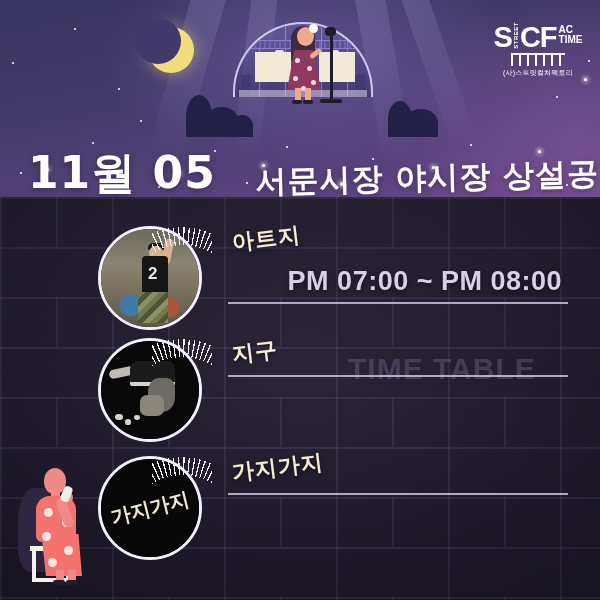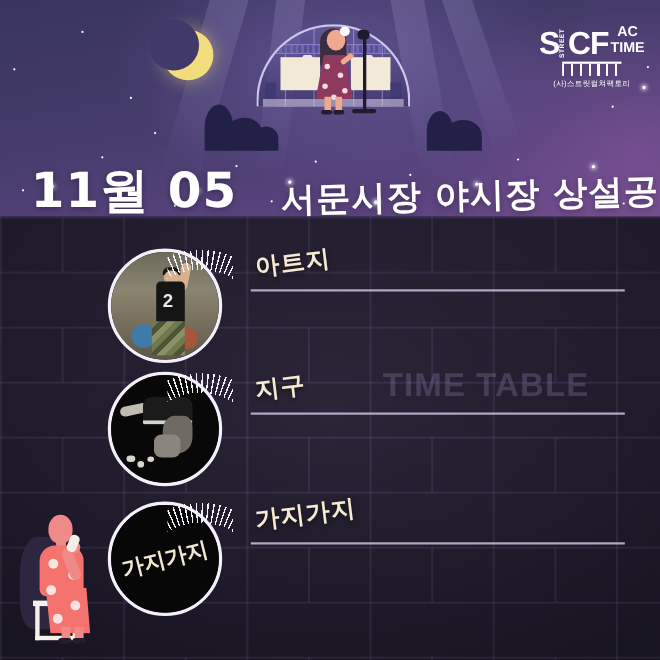--- a/index.html
+++ b/index.html
@@ -87,21 +87,21 @@
   .mic-head{position:absolute;left:325px;top:27px;width:11px;height:9px;background:#1f1a2c;border-radius:4px;}
   .mic-base{position:absolute;left:320px;top:99px;width:22px;height:4px;background:#1f1a2c;border-radius:2px;}
 
   
   .logo{position:absolute;right:14px;top:22px;width:96px;text-align:center;color:#fff;}
   .logo-main{display:flex;align-items:flex-end;justify-content:center;line-height:1;}
   .logo-s{font-size:29px;font-weight:bold;letter-spacing:-1px;}
   .logo-street{font-size:6px;font-weight:bold;letter-spacing:.5px;
     writing-mode:vertical-rl;transform:rotate(180deg);margin:0 1px 3px 1px;}
   .logo-cf{font-size:29px;font-weight:bold;letter-spacing:-1px;}
-  .logo-ac{font-size:13px;font-weight:bold;line-height:1.05;text-align:center;margin:0 0 6px 2px;}
+  .logo-ac{font-size:10px;font-weight:bold;line-height:1.05;text-align:left;margin:0 0 6px 2px;}
   .logo-wave{margin:1px auto 0;width:54px;height:11px;
     background:repeating-linear-gradient(90deg,#fff 0 2px,transparent 2px 8px);
     border-top:2px solid #fff;}
   .logo-kr{font-size:7px;margin-top:2px;letter-spacing:.2px;}
 
   
   .title-row{position:absolute;left:28px;top:96px;display:flex;align-items:baseline;gap:14px;margin-top:48px;}
   .title-date{
     font-family:"DejaVu Sans",sans-serif;
     font-size:44px;font-weight:bold;color:#fff;letter-spacing:1px;
@@ -129,21 +129,21 @@
     background-image:linear-gradient(90deg,rgba(90,78,125,.30) 2px,transparent 2px);
     background-size:112px 100px;background-position:56px 50px;
     
     -webkit-mask-image:repeating-linear-gradient(180deg,#000 0 50px,transparent 50px 100px);
             mask-image:repeating-linear-gradient(180deg,#000 0 50px,transparent 50px 100px);
   }
   .wall-vignette{position:absolute;inset:0;
     background:radial-gradient(ellipse 480px 330px at 50% 45%,rgba(255,255,255,.035),rgba(0,0,0,.22) 85%);}
 
   .watermark{
-    position:absolute;left:348px;top:334px;
+    position:absolute;left:348px;top:352px;
     font-size:30px;font-weight:bold;letter-spacing:1px;
     color:rgba(150,140,185,.28);
     pointer-events:none;
   }
 
   
   .row{position:absolute;left:0;width:600px;height:110px;}
   .row.r1{top:222px;}
   .row.r2{top:334px;}
   .row.r3{top:452px;}
@@ -341,20 +341,21 @@
           <div class="head"></div>
           <div class="body"></div>
           <div class="num">2</div>
           <div class="pants"></div>
         </div>
       </div>
       <div class="dashes"></div>
     </div>
     <div class="info">
       <div class="act-name">아트지</div>
+      <div class="act-time">PM 07:00 ~ PM 08:00</div>
       <div class="rule"></div>
     </div>
   </div>
 
   <div class="row r2">
     <div class="thumb">
       <div class="ring">
         <div class="ph ph2">
           <div class="mic"></div>
           <div class="hat"></div>

